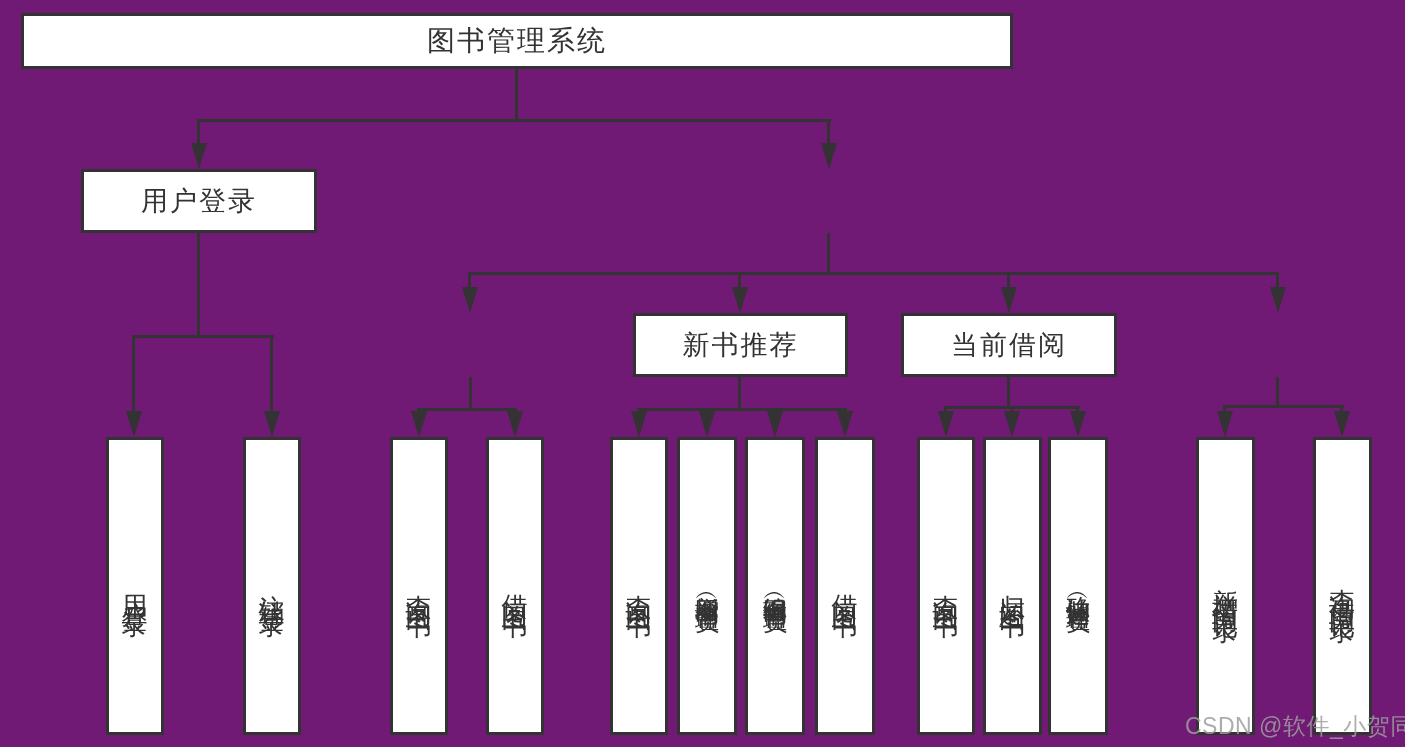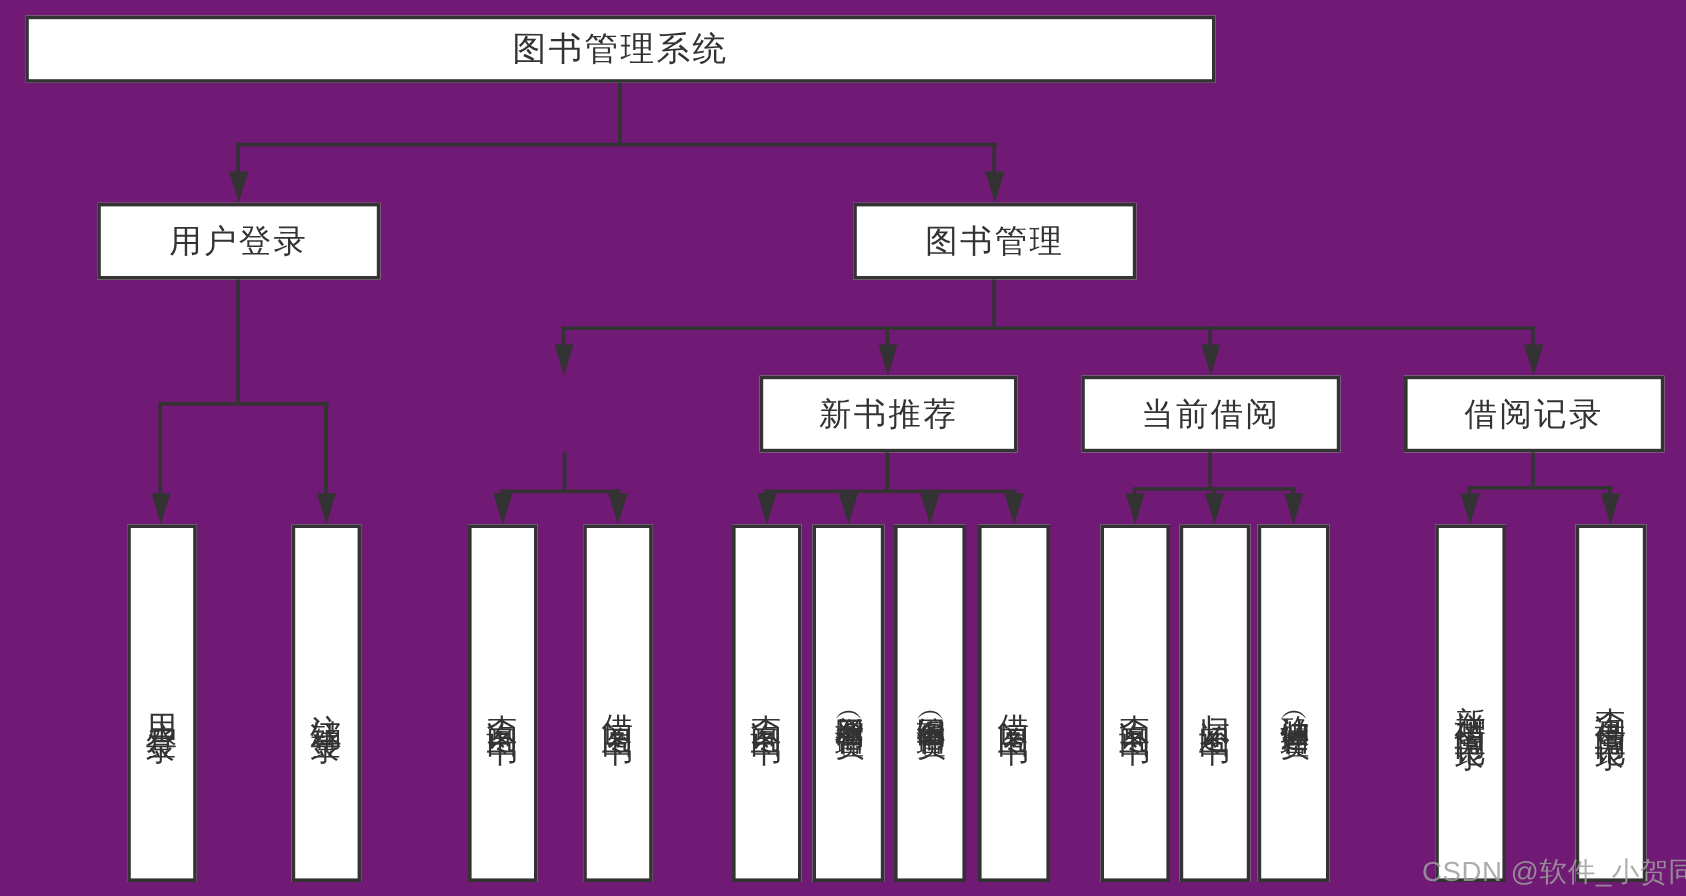--- a/index.html
+++ b/index.html
@@ -66,23 +66,20 @@
   <div class="vl" style="left:515px; top:69px; height:52px;"></div>
   <div class="hl" style="left:197px; top:119px; width:634px;"></div>
   <div class="vl" style="left:197px; top:119px; height:28px;"></div>
   <div class="vl" style="left:827px; top:119px; height:28px;"></div>
   <div class="arr" style="left:191px; top:143px;"></div>
   <div class="arr" style="left:821px; top:143px;"></div>
 
   <div class="hbox" style="left:81px; top:169px; width:236px; height:64px;">
     <span>用户登录</span>
   </div>
-  <div class="hbox" style="left:711px; top:169px; width:236px; height:64px;">
-    <span>图书管理</span>
-  </div>
 
   <div class="vl" style="left:197px; top:233px; height:104px;"></div>
   <div class="hl" style="left:133px; top:335px; width:141px;"></div>
   <div class="vl" style="left:132px; top:335px; height:78px;"></div>
   <div class="vl" style="left:270px; top:335px; height:78px;"></div>
   <div class="arr" style="left:126px; top:411px;"></div>
   <div class="arr" style="left:264px; top:411px;"></div>
 
   <div class="vl" style="left:827px; top:233px; height:41px;"></div>
   <div class="hl" style="left:468px; top:272px; width:811px;"></div>
@@ -93,23 +90,20 @@
   <div class="arr" style="left:462px; top:287px;"></div>
   <div class="arr" style="left:732px; top:287px;"></div>
   <div class="arr" style="left:1001px; top:287px;"></div>
   <div class="arr" style="left:1270px; top:287px;"></div>
 
   <div class="hbox" style="left:633px; top:313px; width:215px; height:64px;">
     <span>新书推荐</span>
   </div>
   <div class="hbox" style="left:901px; top:313px; width:216px; height:64px;">
     <span>当前借阅</span>
-  </div>
-  <div class="hbox" style="left:1170px; top:313px; width:217px; height:64px;">
-    <span>借阅记录</span>
   </div>
 
   <div class="vl" style="left:469px; top:377px; height:33px;"></div>
   <div class="hl" style="left:417px; top:408px; width:100px;"></div>
   <div class="vl" style="left:417px; top:408px; height:6px;"></div>
   <div class="vl" style="left:513px; top:408px; height:6px;"></div>
   <div class="arr" style="left:411px; top:411px;"></div>
   <div class="arr" style="left:507px; top:411px;"></div>
 
   <div class="vl" style="left:738px; top:377px; height:33px;"></div>

